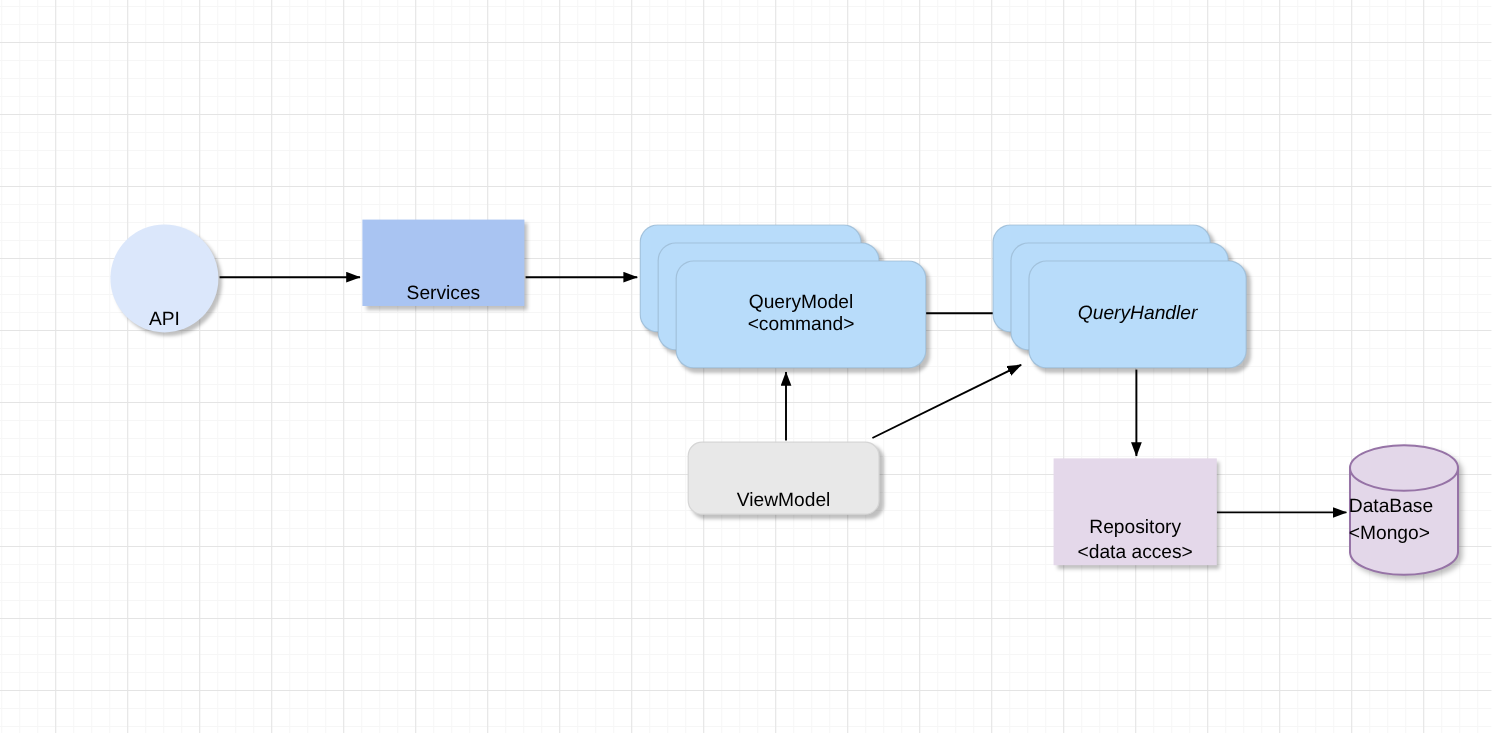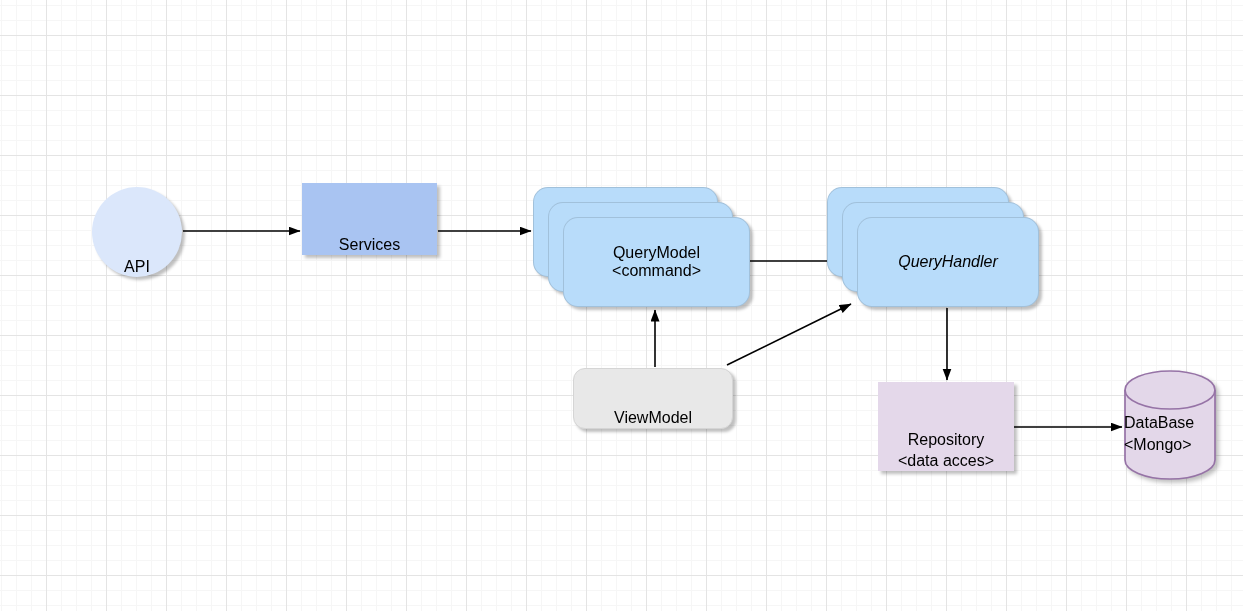--- a/index.html
+++ b/index.html
@@ -42,21 +42,21 @@
   .stack-card {
     position: absolute;
     border-radius: 15px;
     background: var(--node-query-fill, #b8dcfa);
     border: 1px solid rgba(0,0,0,0.12);
     box-sizing: border-box;
     box-shadow: 3px 3px 3px rgba(0,0,0,0.25);
   }
   .qm-card1 { left: 533px; top: 187px; width: 185px; height: 90px; }
   .qm-card2 { left: 548px; top: 202px; width: 185px; height: 90px; }
-  .qm-front { left: 563px; top: 217px; width: 187px; height: 90px;
+  .qm-front { left: 563px; top: 217px; width: 209px; height: 90px;
               display: flex; align-items: center; justify-content: center; text-align: center; }
   .qh-card1 { left: 827px; top: 187px; width: 182px; height: 90px; }
   .qh-card2 { left: 842px; top: 202px; width: 182px; height: 90px; }
   .qh-front { left: 857px; top: 217px; width: 182px; height: 90px;
               display: flex; align-items: center; justify-content: center; text-align: center; font-style: italic; }
   .node-viewmodel {
     left: 573px; top: 368px; width: 160px; height: 61px;
     border-radius: 12px;
     background: var(--node-viewmodel-fill, #e8e8e8);
     border: 1px solid #d5d5d5;

